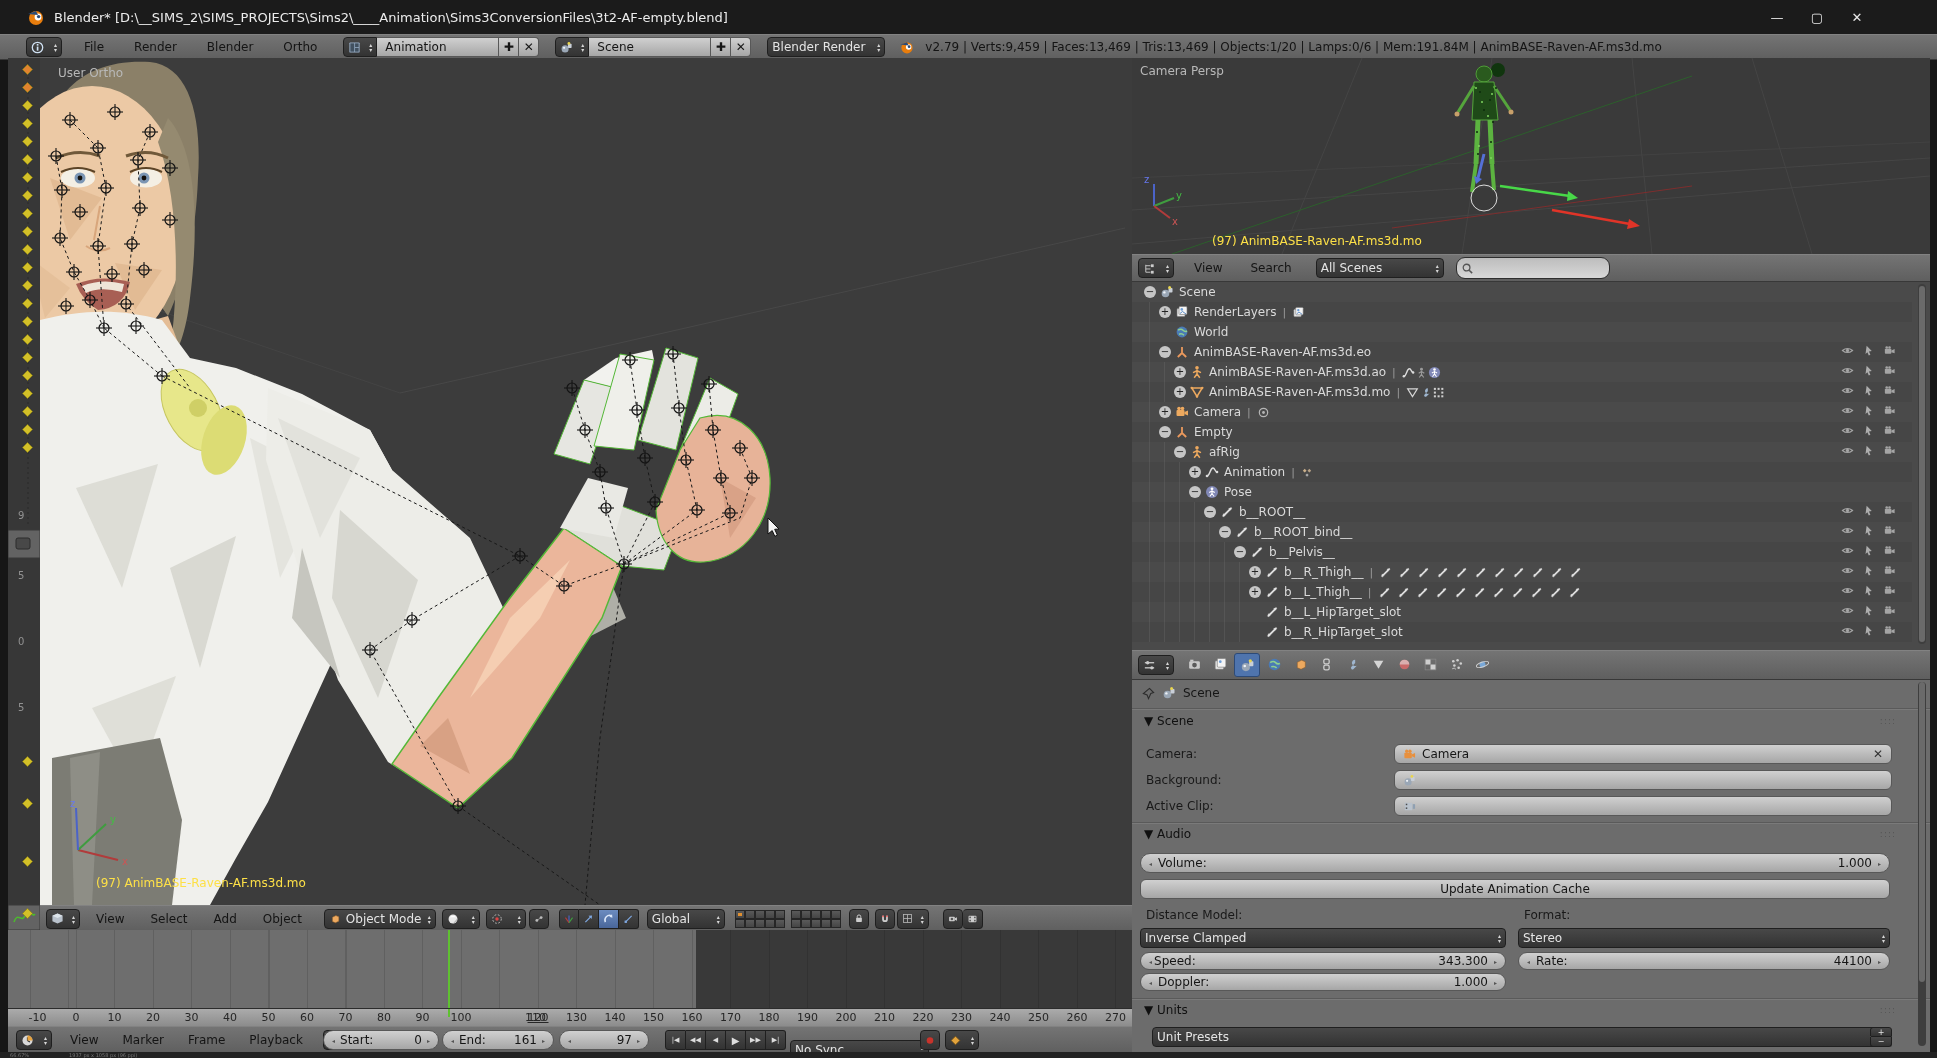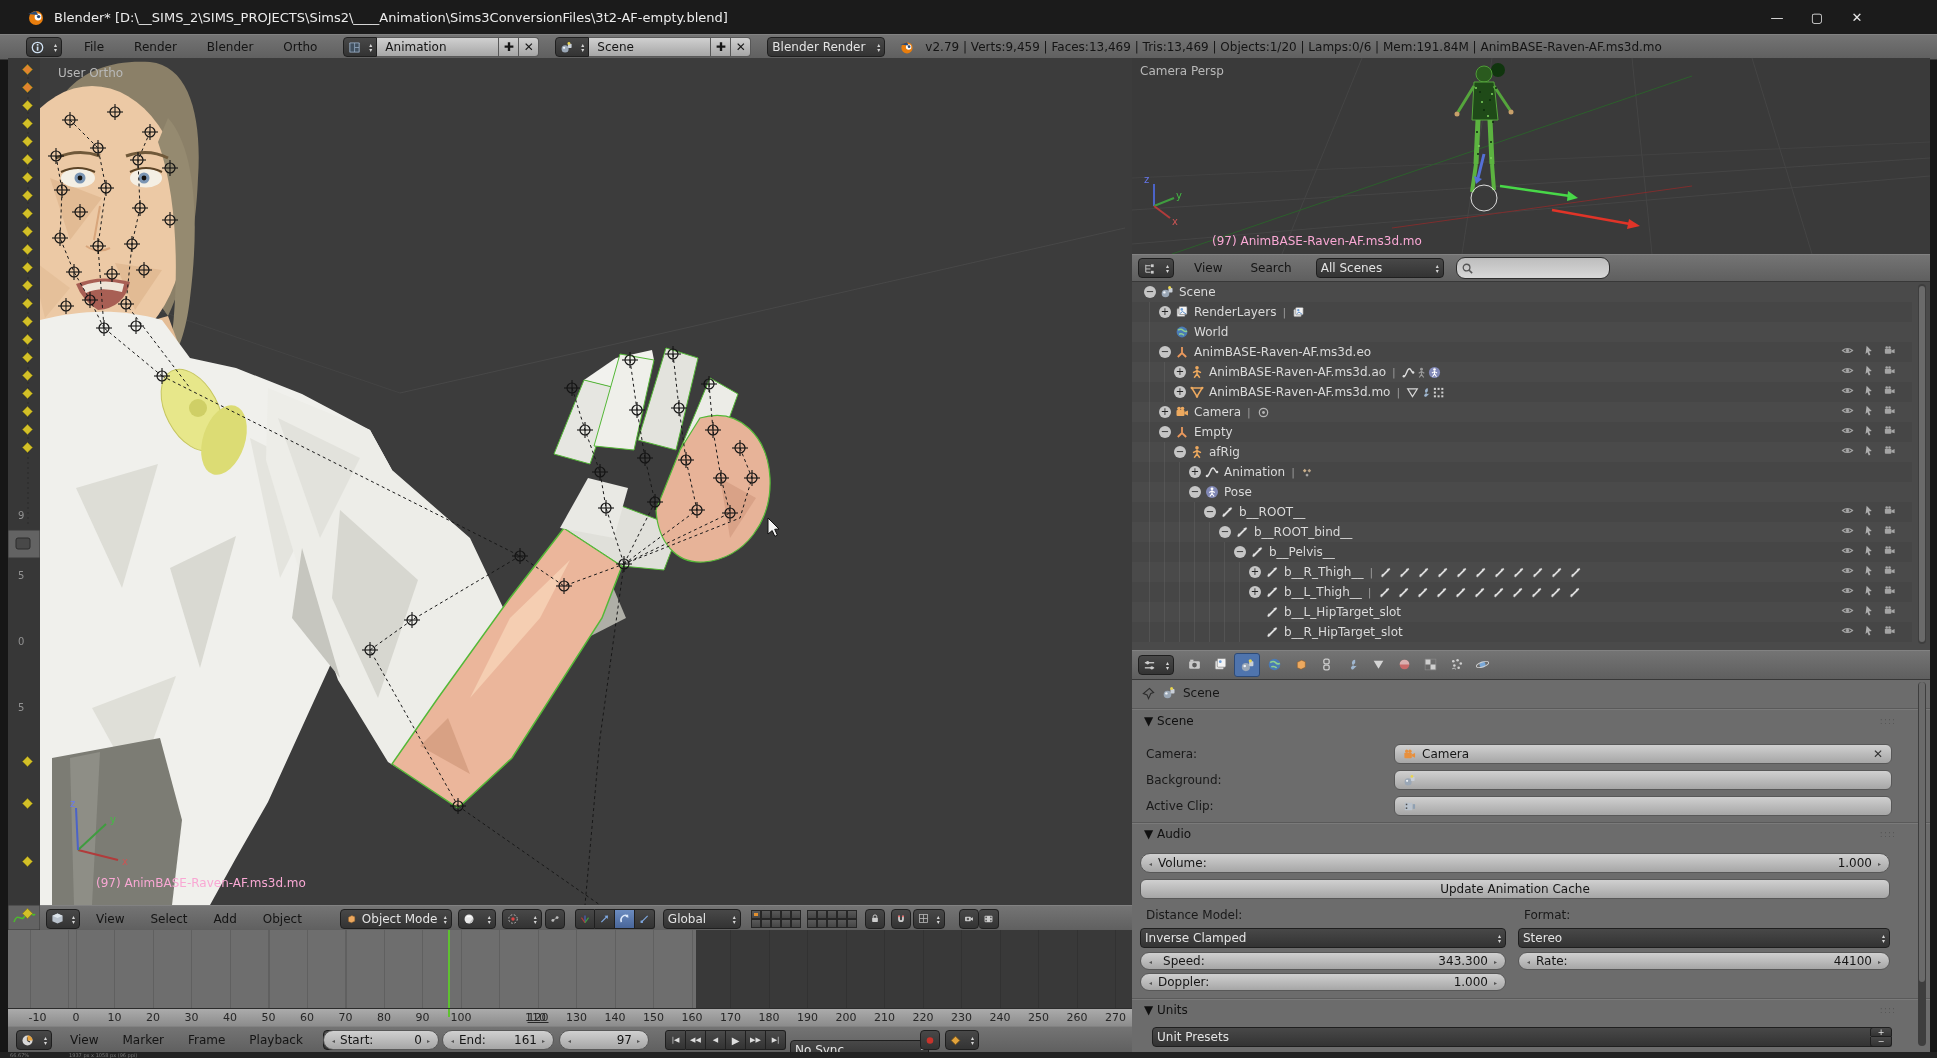--- a/index.html
+++ b/index.html
@@ -16,21 +16,21 @@
   .lite{background:linear-gradient(#d0d0d0,#a6a6a6);border:1px solid #585858;border-radius:10px;color:#151515;font-size:12px;display:flex;align-items:center;height:20px;box-sizing:border-box;padding:0 8px;white-space:nowrap;}
   .litebtn{border-radius:4px;}
   .arr{font-size:6px;line-height:5px;color:#d6d6d6;text-align:center;margin-left:auto;padding-left:4px;}
   .arrD{font-size:6px;line-height:5px;color:#555;text-align:center;}
   .sq{width:20px;height:20px;box-sizing:border-box;display:flex;align-items:center;justify-content:center;}
   .icn{flex:0 0 auto;}
   
   #viewport{left:40px;top:58px;width:1092px;height:847px;background:#3c3c3c;overflow:hidden;}
   #camview{left:1132px;top:58px;width:798px;height:196px;background:#3a3a3a;overflow:hidden;}
   .vplabel{position:absolute;font-size:12px;color:#b8b8b8;}
-  .objlabel{position:absolute;font-size:12px;color:#f9a8d4;}
+  .objlabel{position:absolute;font-size:12px;color:#fde047;}
   
   #outliner{left:1132px;top:254px;width:798px;height:396px;background:#4a4a4a;overflow:hidden;}
   #outliner-rows{position:absolute;left:0;top:28px;width:780px;}
   .orow{position:relative;height:20px;display:flex;align-items:center;font-size:12px;color:#dadada;}
   .orow.odd{background:#464646;}
   .conn{position:absolute;top:0;width:1px;height:20px;background:rgba(255,255,255,0.07);}
   .exp{width:12px;height:12px;border-radius:50%;background:#c6c6c6;color:#222;font-size:10px;line-height:11px;text-align:center;flex:0 0 12px;margin-right:4px;}
   .noexp{width:12px;flex:0 0 12px;margin-right:4px;}
   .olabel{margin-left:5px;white-space:nowrap;}
   .osep{color:#999;margin:0 6px;font-size:11px;}
@@ -342,21 +342,21 @@
           <path d="M7,1.5 L12.5,4 L7,6.5 L1.5,4 Z" fill="#dde4ea"></path>
         </svg>
       <span class="arr">▴<br>▾</span>
     </div>
     <div id="v3d-menus" style="display:flex;gap:22px;margin-left:14px">
         <span class="menu">View</span>
         <span class="menu">Select</span>
         <span class="menu">Add</span>
         <span class="menu">Object</span>
       </div>
-    <div class="dd" style="margin-left:36px;width:112px">
+    <div class="dd" style="margin-left:20px;width:112px">
       <svg width="12" height="12" viewBox="0 0 14 14">
           <path d="M4,5 L8,3 L11.5,4.5 L11.5,9.5 L7.5,11.5 L4,10 Z" fill="#eda95f" stroke="#8a5a28" stroke-width="0.6"></path>
         </svg>
       <span style="margin-left:5px">Object Mode</span>
         <span class="arr">▴<br>▾</span>
     </div>
     <div class="dd" style="margin-left:6px;width:38px">
       <svg width="12" height="12" viewBox="0 0 14 14">
           <circle cx="7" cy="7" r="5.2" fill="#e8e8e8"></circle>
           <path d="M3,5 a5.2,5.2 0 0 1 8,0" fill="#fff"></path>
@@ -1271,21 +1271,21 @@
     <div class="dd" style="position:absolute;left:8px;top:278px;width:366px">
       <span>Inverse Clamped</span>
         <span class="arr">▴<br>▾</span>
     </div>
     <div class="dd" style="position:absolute;left:386px;top:278px;width:372px">
       <span>Stereo</span>
         <span class="arr">▴<br>▾</span>
     </div>
     <div class="lite" style="position:absolute;left:8px;top:302px;width:366px;height:18px">
       <span class="arrD">◂</span>
-        <span style="margin-left:11px">Speed:</span>
+        <span style="margin-left:2px">Speed:</span>
       <span style="margin-left:auto">343.300</span>
         <span class="arrD" style="margin-left:6px">▸</span>
     </div>
     <div class="lite" style="position:absolute;left:386px;top:302px;width:372px;height:18px">
       <span class="arrD">◂</span>
         <span style="margin-left:6px">Rate:</span>
       <span style="margin-left:auto">44100</span>
         <span class="arrD" style="margin-left:6px">▸</span>
     </div>
     <div class="lite" style="position:absolute;left:8px;top:323px;width:366px;height:18px">

